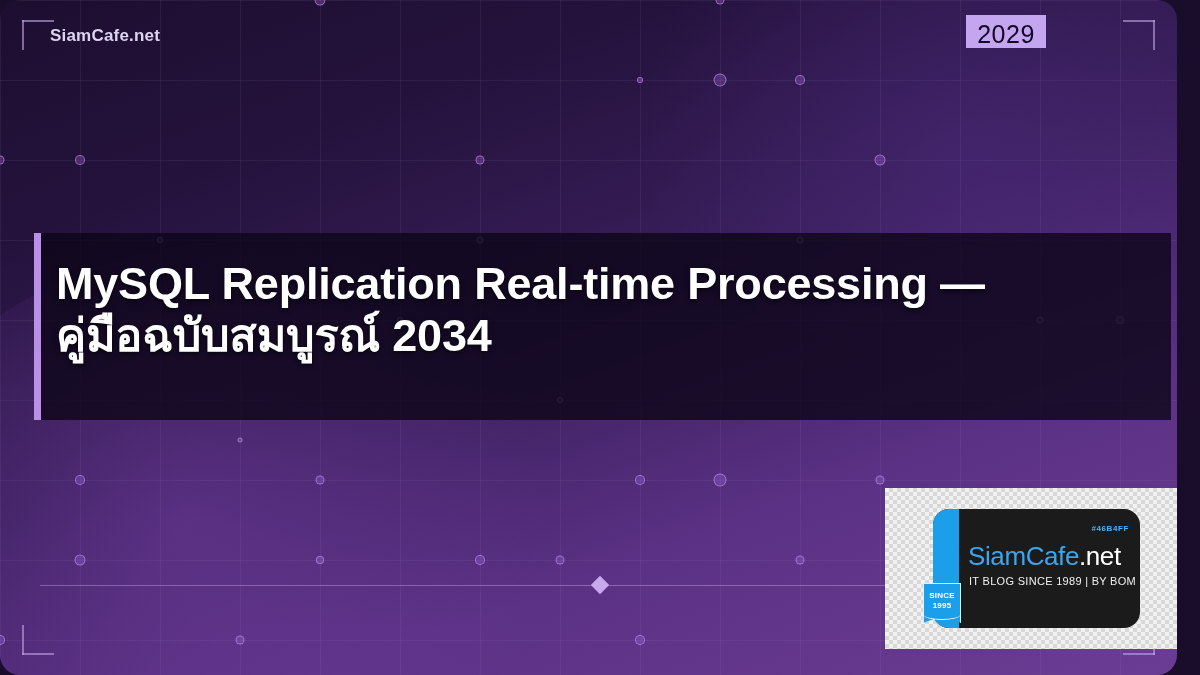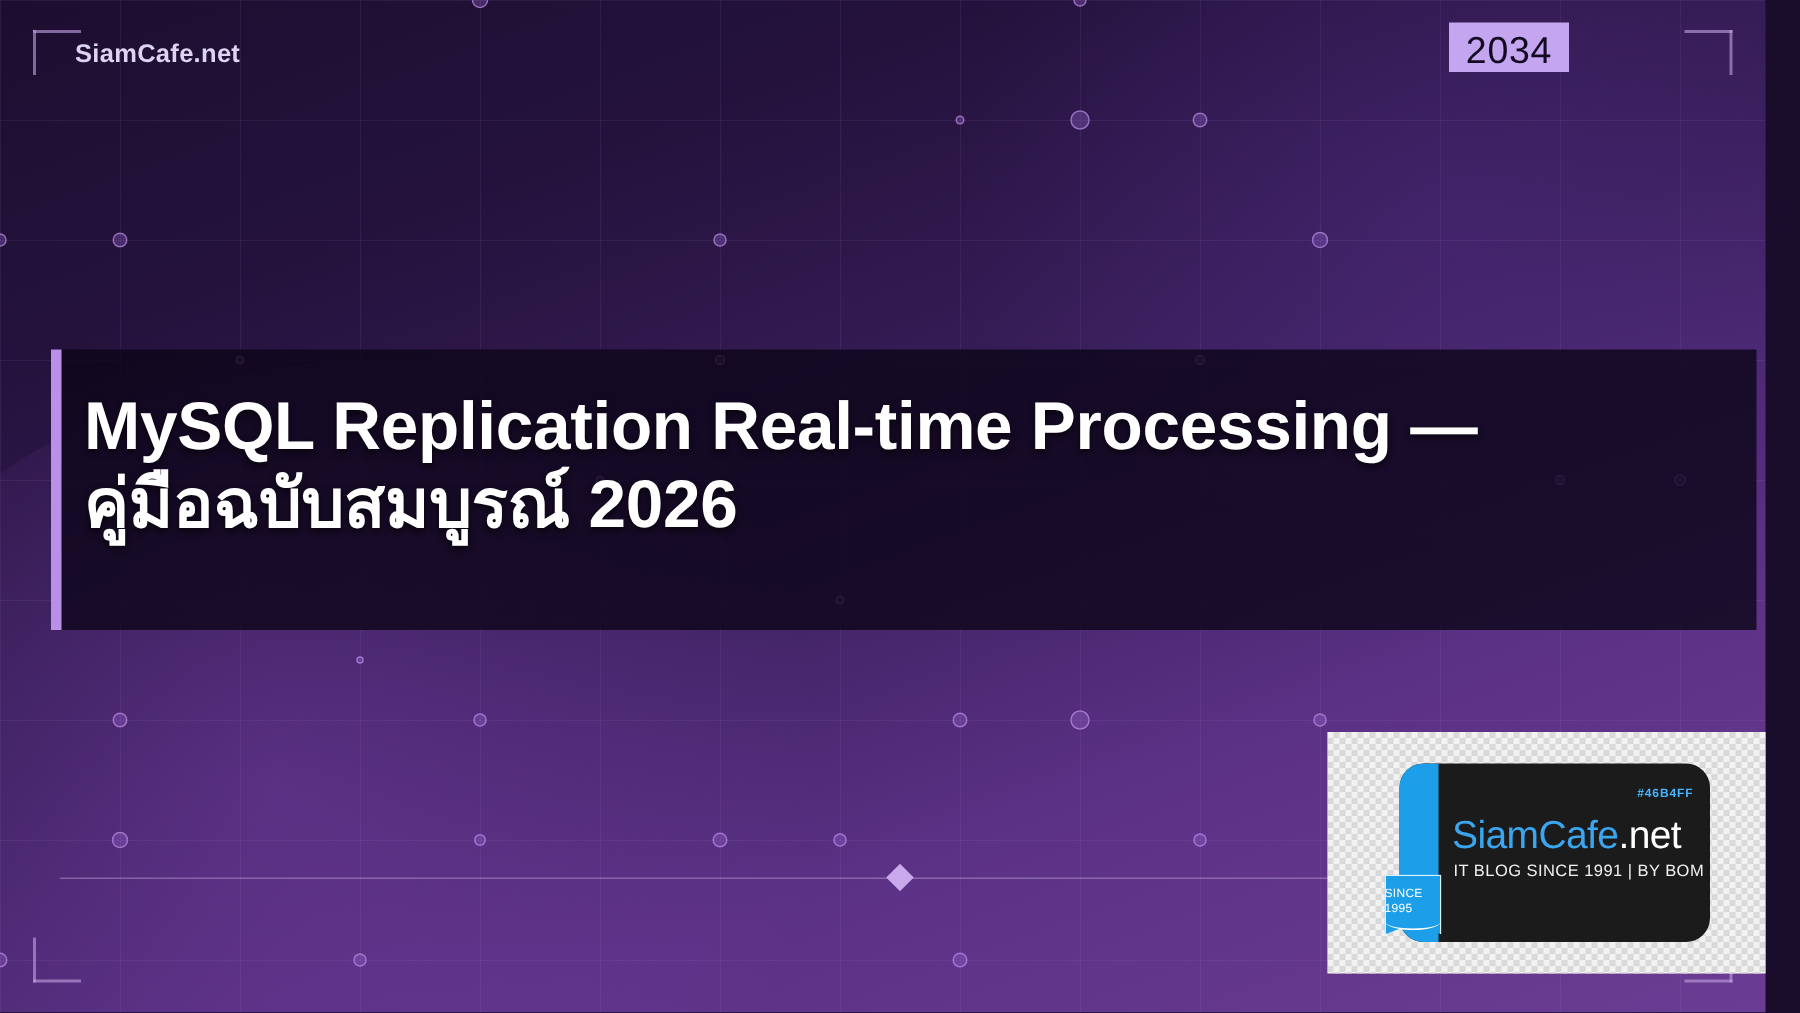--- a/index.html
+++ b/index.html
@@ -8,20 +8,21 @@
     font-family:"Liberation Sans", sans-serif;
     background:#1a0c2b;
   }
 
   .canvas {
     position:relative;
     width:1177px; height:675px;
     overflow:hidden;
     background:
       linear-gradient(160deg, #1d0e30 0%, #24123c 22%, #3a1f5c 48%, #5b3185 72%, #6b3c93 100%);
+    border-radius: 20px;
   }
 
   
   .glow-a, .glow-b {
     position:absolute; border-radius:50%; pointer-events:none;
   }
   .glow-a {
     width:760px; height:560px; left:-120px; top:240px;
     background:radial-gradient(circle at 40% 50%, rgba(130,70,180,0.38), rgba(130,70,180,0) 68%);
   }
@@ -168,22 +169,22 @@
     width:38px; height:46px;
   }
   .ribbon-body {
     position:absolute; left:0; top:0; width:38px; height:40px;
     background:#1c9fe8;
     border:1px solid rgba(255,255,255,0.85);
     border-bottom:none;
     clip-path:polygon(0 0,100% 0,100% 100%,50% 82%,0 100%);
   }
   .ribbon-l1, .ribbon-l2 {
-    position:absolute; width:100%; 
-    color:#ffffff; font-weight:400; line-height:1;
+    position:absolute; width:100%; text-align:center;
+    color:#ffffff; font-weight:700; line-height:1;
   }
   .ribbon-l1 { top:9px; font-size:8px; letter-spacing:0.2px; }
   .ribbon-l2 { top:19px; font-size:8px; letter-spacing:0.2px; }
   .ribbon-swoosh {
     position:absolute; left:1px; top:27px; width:36px; height:10px;
     border-bottom:1.5px solid #ffffff;
     border-radius:0 0 50% 50%;
   }
 
   
@@ -243,40 +244,40 @@
       <i class="v"></i>
   </div>
   <div class="bracket bk-br">
     <i class="h"></i>
       <i class="v"></i>
   </div>
 
   <div class="brand-top">SiamCafe.net</div>
 
   <div class="year-badge">
-    <span>2034</span>
+    <span>2029</span>
   </div>
 
   <div class="title-panel"></div>
   <div class="title-accent"></div>
   <div class="title-text">MySQL Replication Real-time Processing —
-คู่มือฉบับสมบูรณ์ 2026</div>
+คู่มือฉบับสมบูรณ์ 2034</div>
 
   <div class="divider"></div>
   <div class="diamond"></div>
 
 
   <div class="logo-card">
     <div class="logo-inner">
       <div class="logo-strip"></div>
       <div class="logo-hex">#46B4FF</div>
       <div class="logo-name">
         <span class="blue">SiamCafe</span><span class="white">.net</span>
       </div>
-      <div class="logo-tag">IT BLOG SINCE 1991 | BY BOM</div>
+      <div class="logo-tag">IT BLOG SINCE 1989 | BY BOM</div>
     </div>
     <div class="ribbon">
       <div class="ribbon-body"></div>
       <div class="ribbon-l1">SINCE</div>
       <div class="ribbon-l2">1995</div>
       <div class="ribbon-swoosh"></div>
     </div>
   </div>
 
 </div>

